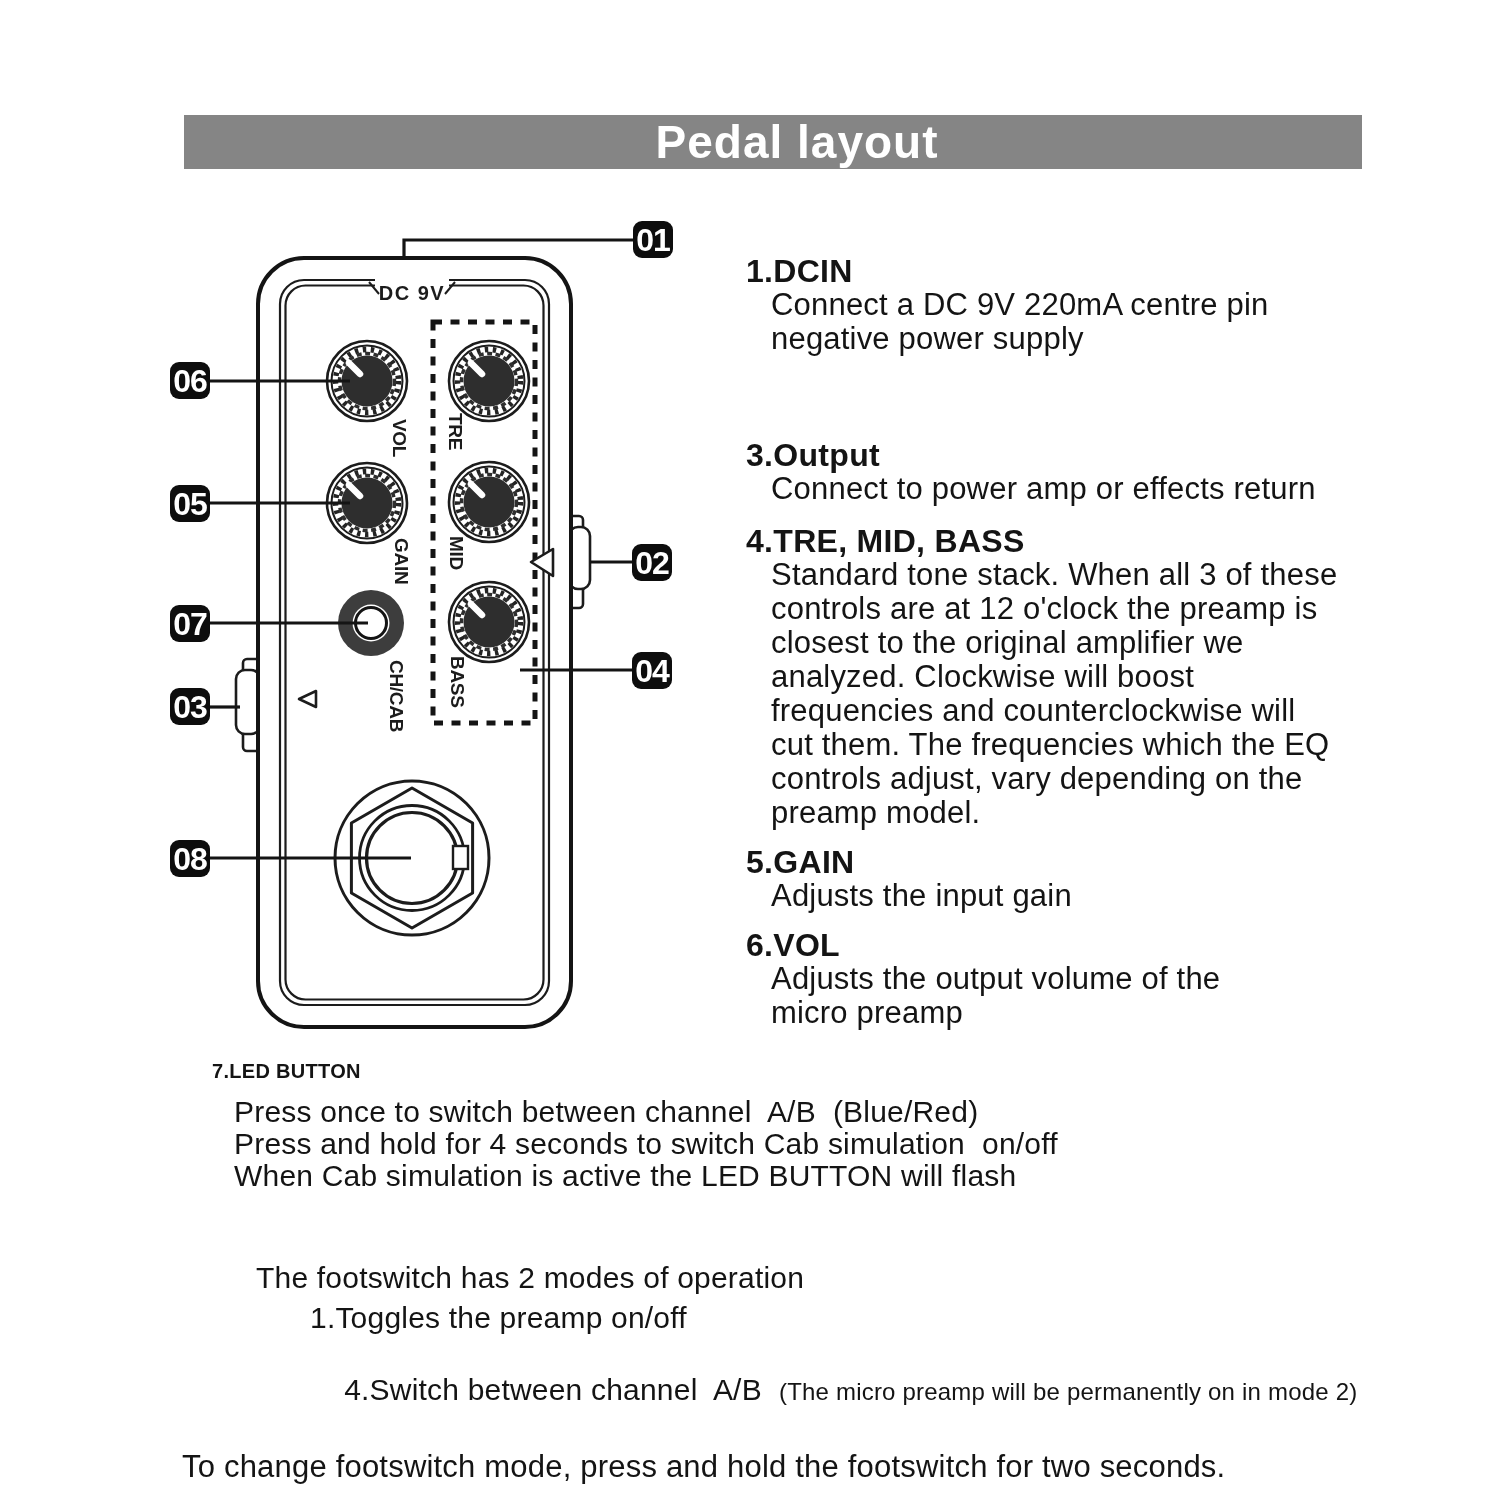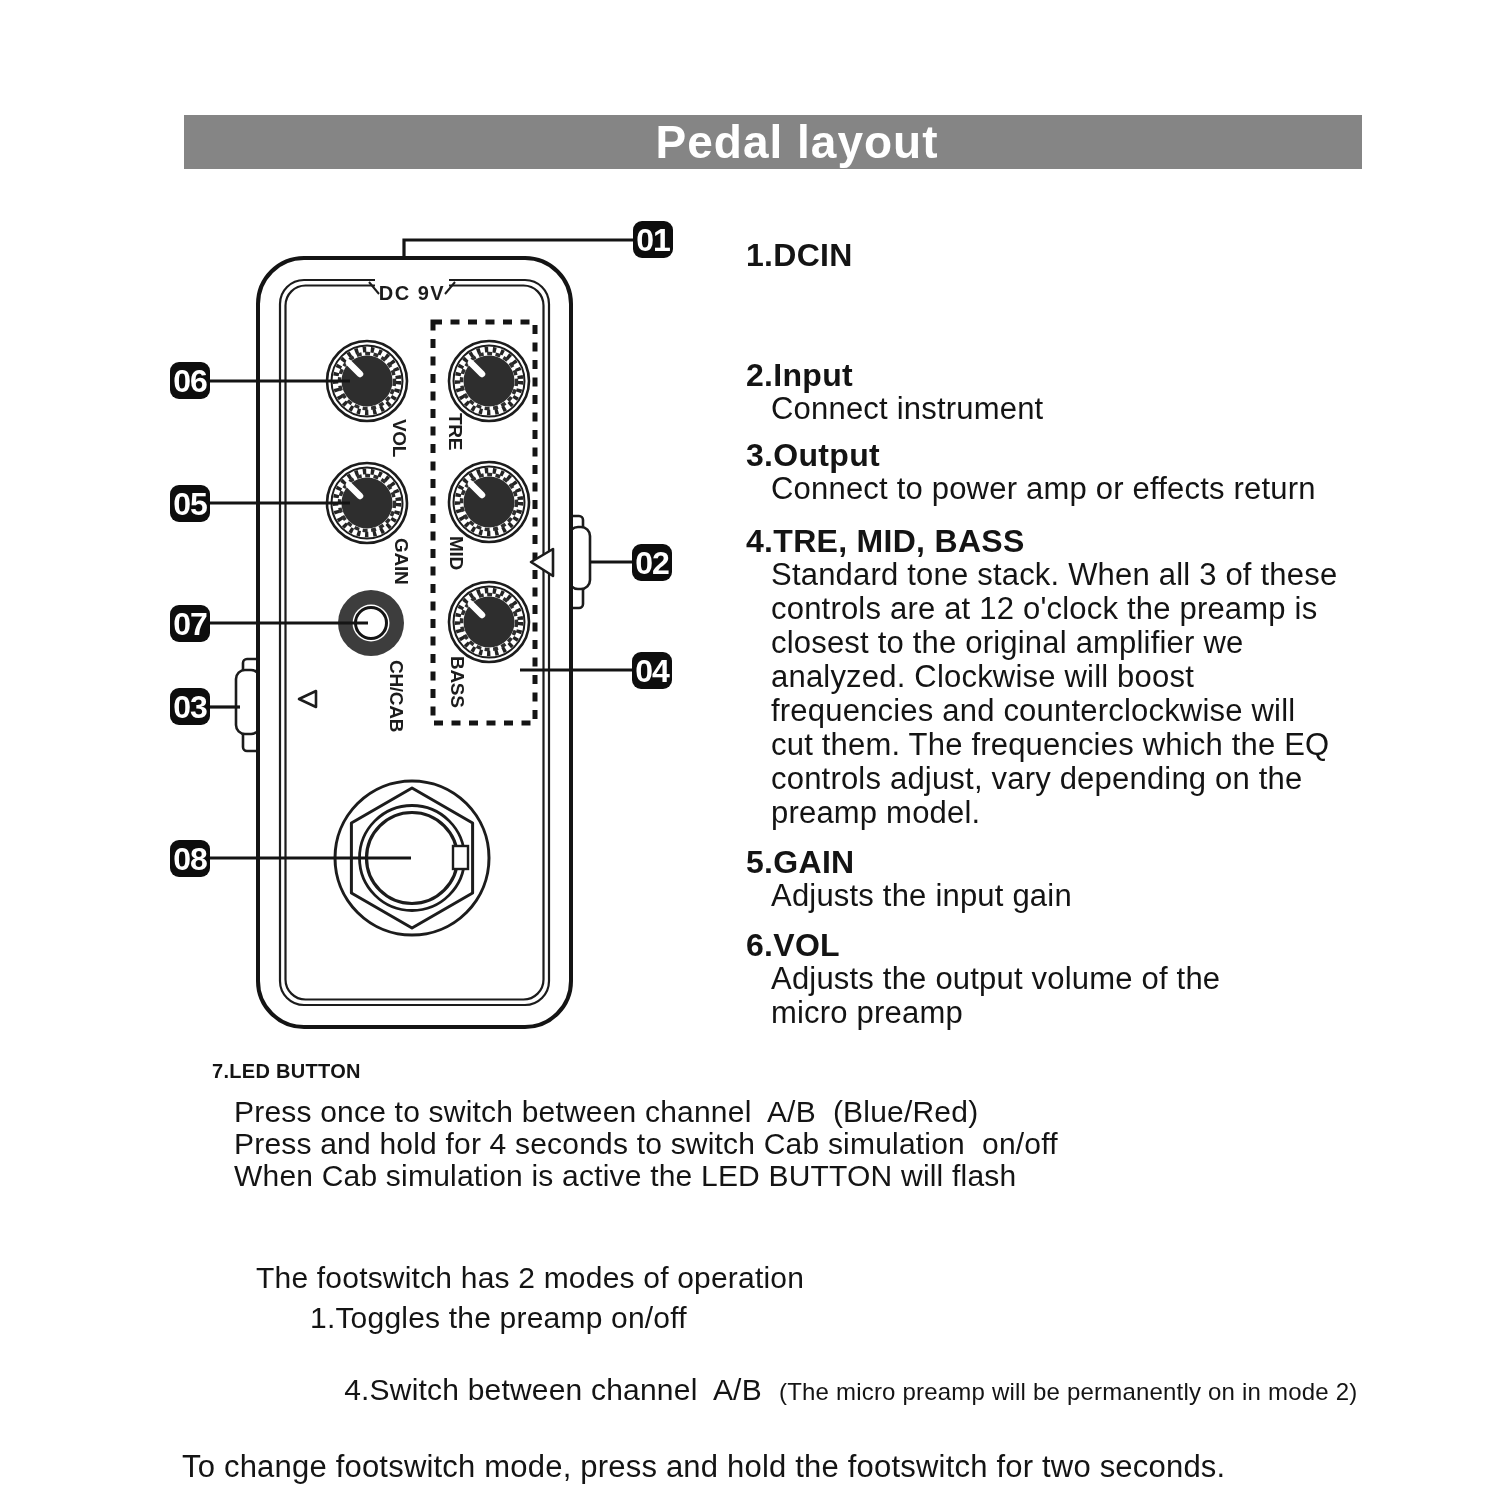--- a/index.html
+++ b/index.html
@@ -133,26 +133,24 @@
     <g>
       <rect x="170" y="605" width="40" height="37" rx="9" fill="#0d0d0d"></rect>
       <text class="callout-num" x="190" y="635">07</text>
     </g>
     <g>
       <rect x="170" y="840" width="40" height="37" rx="9" fill="#0d0d0d"></rect>
       <text class="callout-num" x="190" y="870">08</text>
     </g>
   </svg>
 
-  <div class="sec" style="top:238px">
+  <div class="sec" style="top:254px">
     <div class="sec-title">1.DCIN</div>
-  </div>
-  <div class="sec" style="top:358px">
-    <div class="sec-title">2.Input</div>
-    <div class="sec-body">Connect instrument</div>
+    <div class="sec-body">Connect a DC 9V 220mA centre pin
+negative power supply</div>
   </div>
   <div class="sec" style="top:438px">
     <div class="sec-title">3.Output</div>
     <div class="sec-body">Connect to power amp or effects return</div>
   </div>
   <div class="sec" style="top:524px">
     <div class="sec-title">4.TRE, MID, BASS</div>
     <div class="sec-body">Standard tone stack. When all 3 of these
 controls are at 12 o'clock the preamp is
 closest to the original amplifier we

